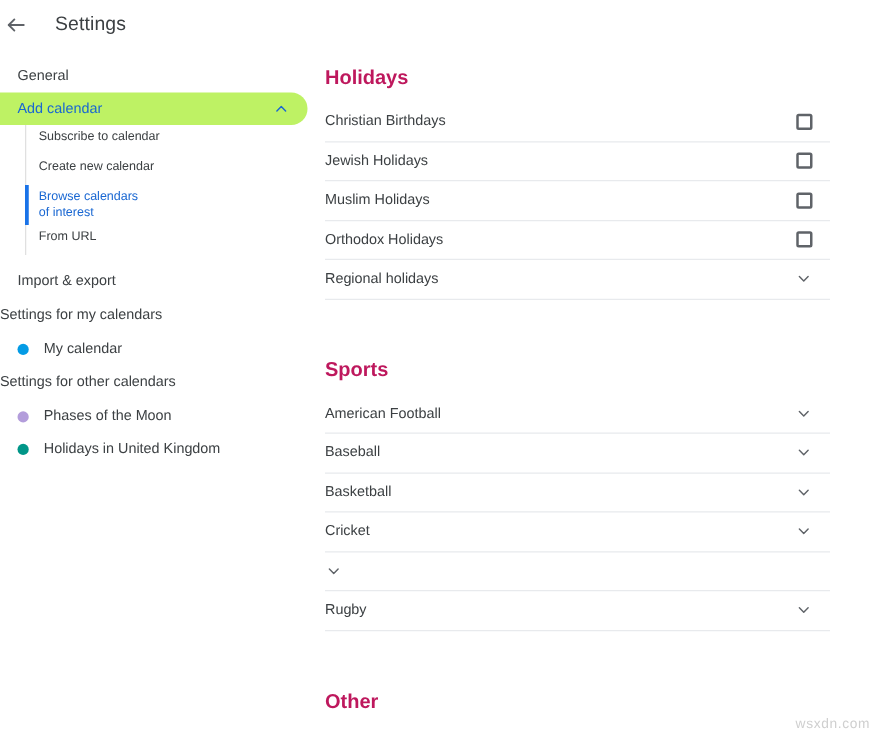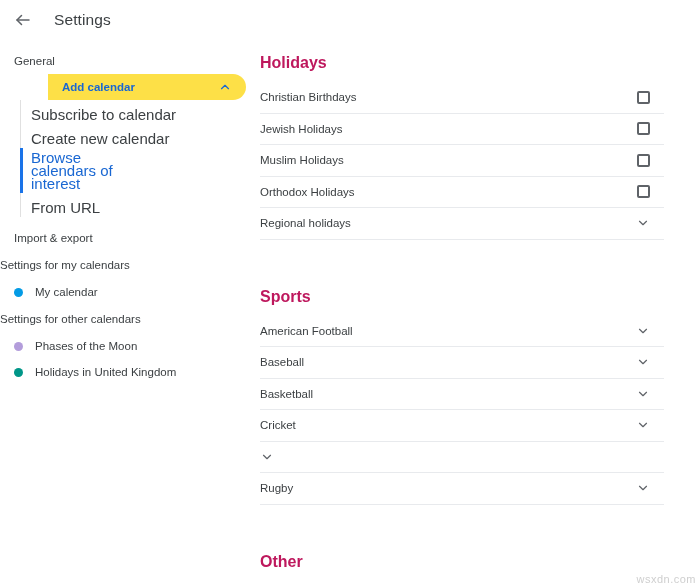--- a/index.html
+++ b/index.html
@@ -15,21 +15,20 @@
     overflow: hidden;
     position: relative;
   }
 
   
   .header {
     height: 40px;
     display: flex;
     align-items: center;
     box-sizing: border-box;
-    margin-left: 10px;
   }
   .back-btn {
     width: 26px;
     height: 26px;
     display: flex;
     align-items: center;
     justify-content: center;
     cursor: pointer;
     color: #5f6368;
   }
@@ -65,46 +64,45 @@
     height: 26px;
     display: flex;
     align-items: center;
     padding-left: 14px;
     box-sizing: border-box;
     cursor: pointer;
     color: #3c4043;
     font-size: 11.5px;
   }
   .nav-item.active {
-    background: #fde047;
+    background: #bef264;
     color: #1967d2;
     border-top-right-radius: 13px;
     border-bottom-right-radius: 13px;
-    font-weight: bold;
-    margin-left: 48px;
+    font-weight: normal;
   }
   .nav-item .caret {
     margin-left: auto;
     margin-right: 14px;
     display: flex;
     align-items: center;
   }
   .subnav {
     border-left: 1px solid #e0e0e0;
     margin-left: 20px;
     padding-left: 0;
   }
   .subnav-item {
     min-height: 24px;
     display: flex;
-    align-items: flex-end;
+    align-items: flex-start;
     padding-left: 10px;
     box-sizing: border-box;
     cursor: pointer;
-    font-size: 15px;
+    font-size: 10px;
     color: #3c4043;
     position: relative;
     line-height: 13px;
     padding-top: 3px;
     padding-bottom: 3px;
   }
   .subnav-item.selected {
     color: #1967d2;
   }
   .subnav-item.selected::before {

